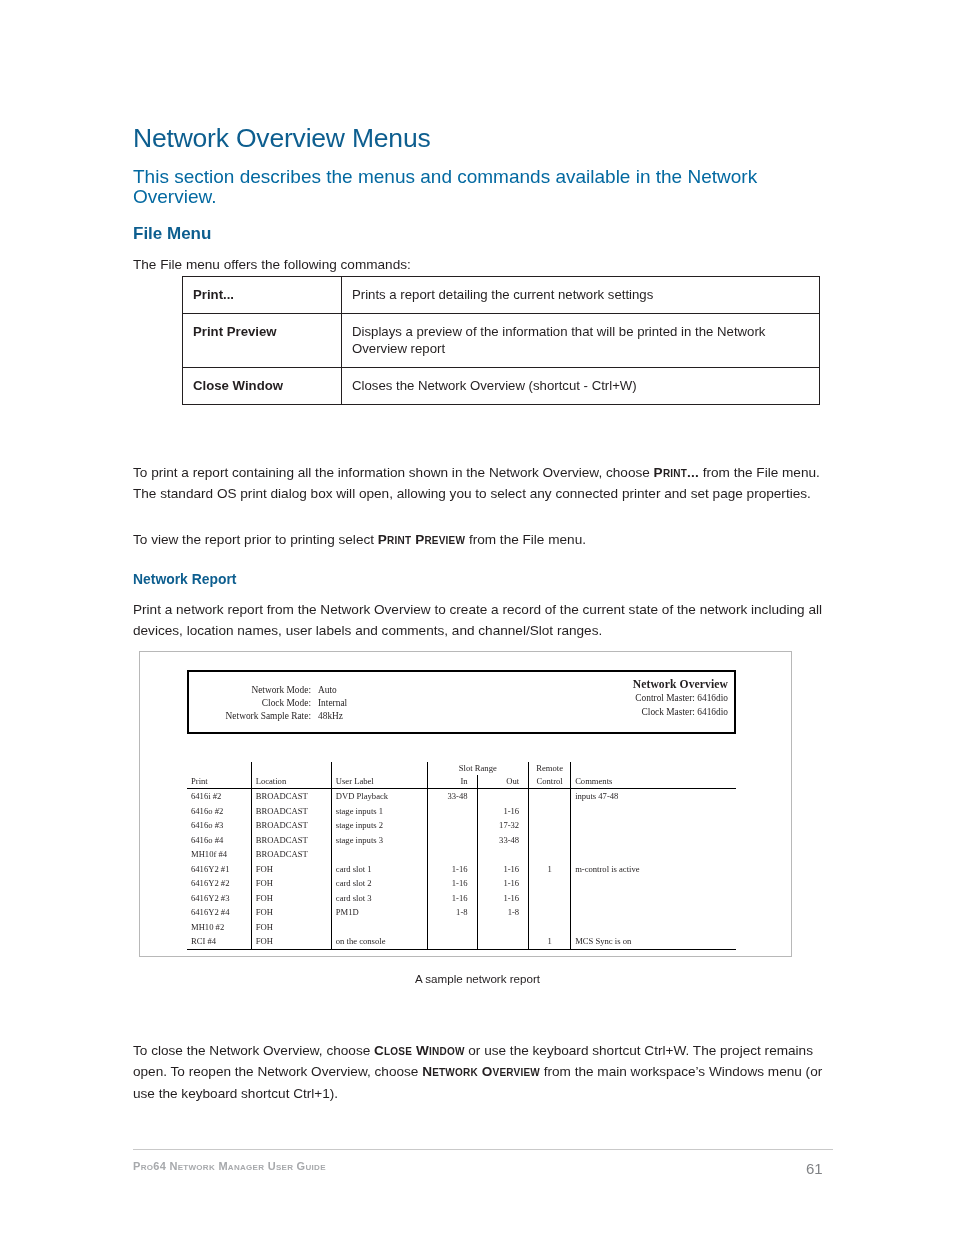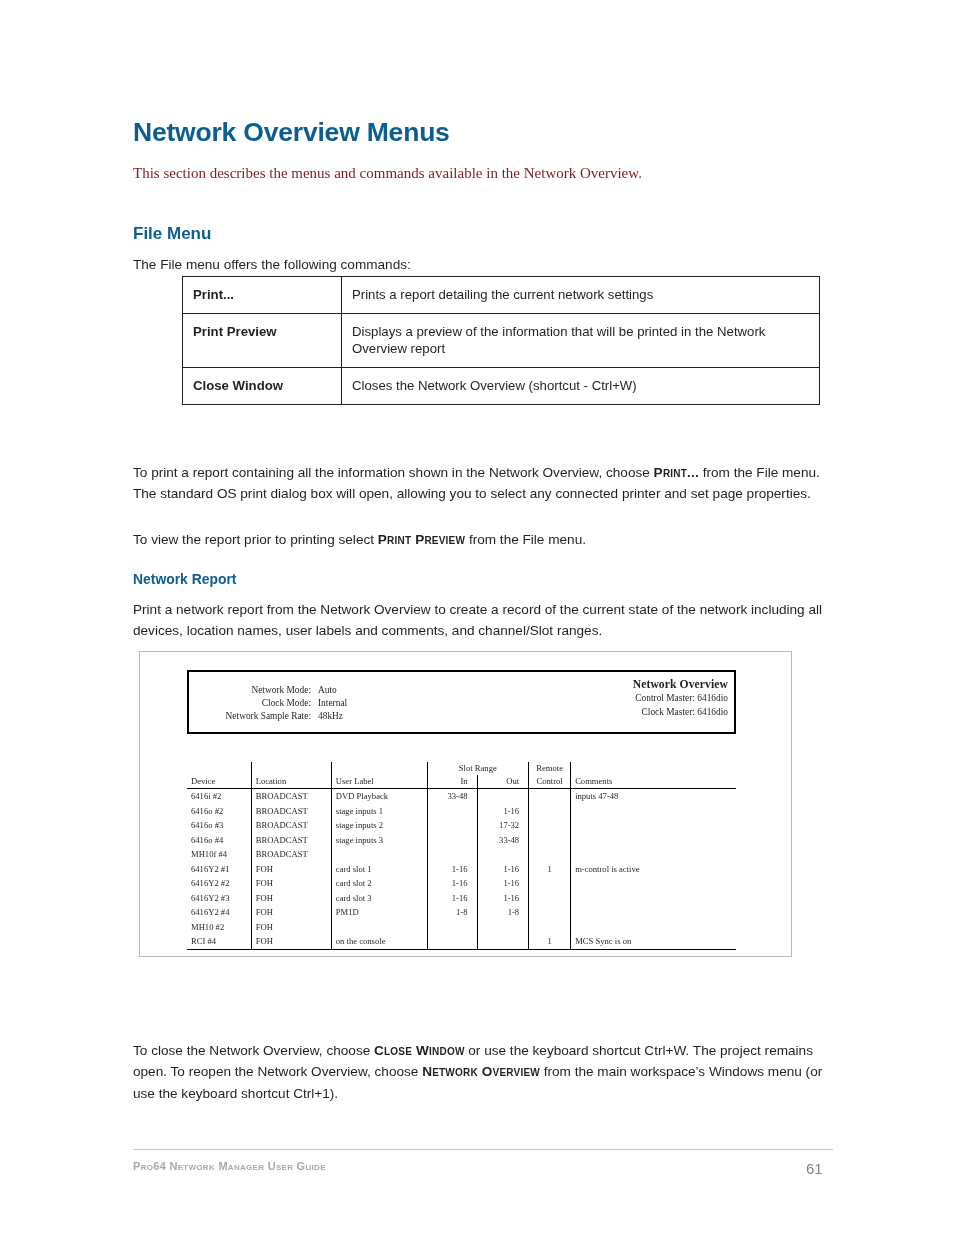--- a/index.html
+++ b/index.html
@@ -20,36 +20,35 @@
     position: absolute;
     left: 0; top: 0;
     width: 954px;
     height: 1235px;
   }
 
   
   .h1 {
     position: absolute;
     left: 133px;
-    top: 99px;
+    top: 105px;
     font-size: 26.5px;
-    font-weight: bold;
+    font-weight: normal;
     color: #0d5e8f;
     letter-spacing: -0.2px;
   }
 
   .intro {
     position: absolute;
     left: 133px;
     top: 148px;
     width: 700px;
-    font-size: 15px;
+    font-size: 19px;
     line-height: 20px;
-    color: #7f1d1d;
-    font-family: Liberation Serif, serif;
+    color: #0369a1;
   }
 
   .h2 {
     position: absolute;
     left: 133px;
     top: 210px;
     font-size: 17px;
     font-weight: bold;
     color: #0d5e8f;
   }
@@ -326,21 +325,21 @@
       <thead>
         <tr class="r1">
           <th class="c-dev"></th>
           <th class="c-loc vline"></th>
           <th class="c-lab vline"></th>
           <th class="c-in vline ctr" colspan="2" style="width:86px">Slot Range</th>
           <th class="c-rem vline ctr">Remote</th>
           <th class="c-com vline"></th>
         </tr>
         <tr class="r2">
-          <th class="c-dev">Device</th>
+          <th class="c-dev">Print</th>
           <th class="c-loc vline">Location</th>
           <th class="c-lab vline">User Label</th>
           <th class="c-in vline num">In</th>
           <th class="c-out vline num">Out</th>
           <th class="c-rem vline ctr">Control</th>
           <th class="c-com vline">Comments</th>
         </tr>
       </thead>
       <tbody>
         <tr>
@@ -440,20 +439,21 @@
           <td class="c-in vline num"></td>
           <td class="c-out vline num"></td>
           <td class="c-rem vline ctr">1</td>
           <td class="c-com vline">MCS Sync is on</td>
         </tr>
       </tbody>
     </table>
 
   </div>
 
+  <div class="fig-caption">A sample network report</div>
 
   <p class="para" id="para-close"><span>To close the Network Overview, choose </span><span class="sc">Close Window</span><span> or use the keyboard shortcut Ctrl+W. The project remains open. To reopen the Network Overview, choose </span><span class="sc">Network Overview</span><span> from the main workspace’s Windows menu (or use the keyboard shortcut Ctrl+1).</span></p>
 
   <div class="foot-rule"></div>
   <div class="foot-left">Pro64 Network Manager User Guide</div>
   <div class="foot-page">61</div>
 
 </div>
 
 </body></html>

